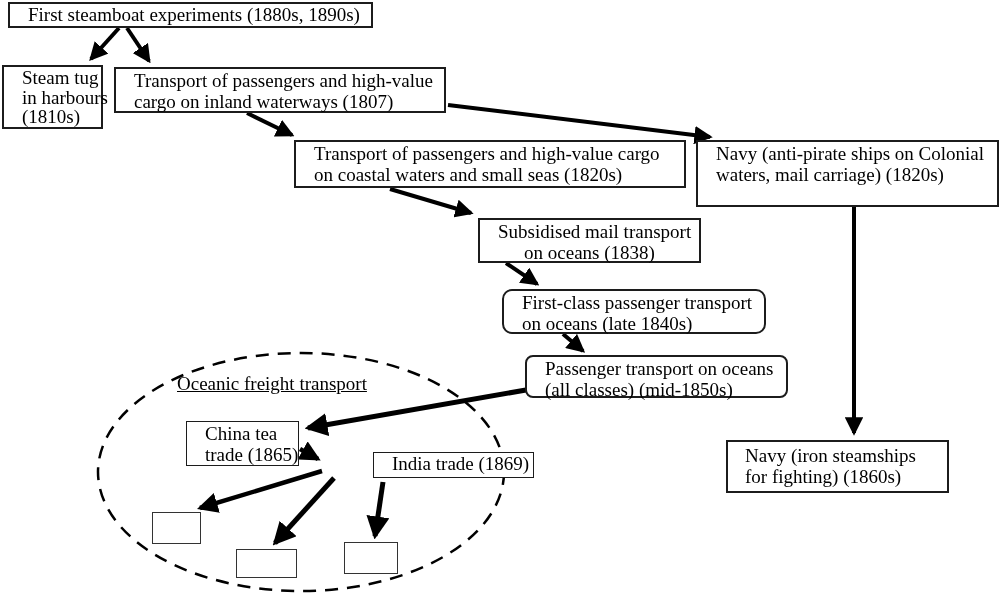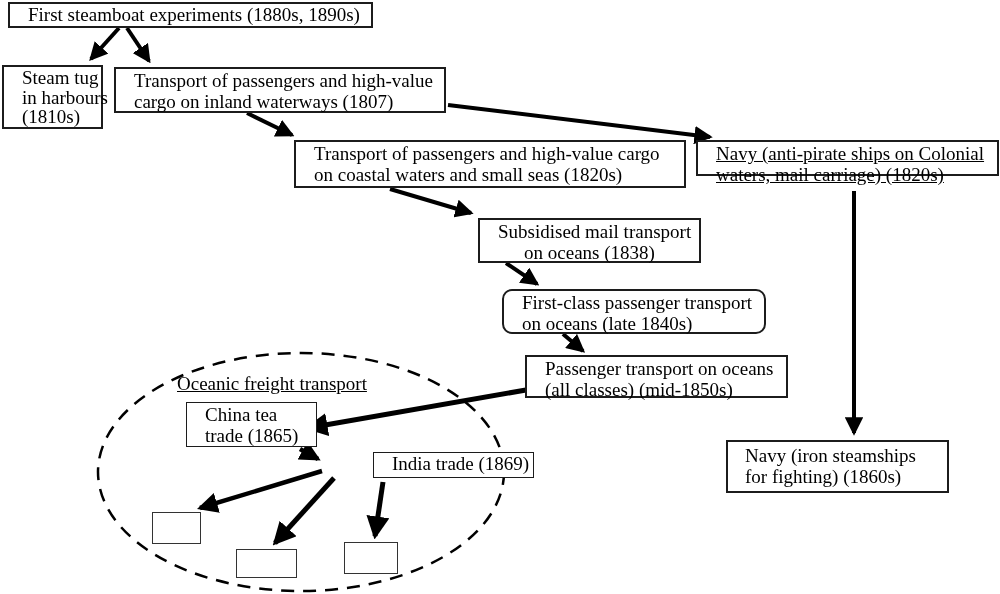--- a/index.html
+++ b/index.html
@@ -33,26 +33,26 @@
     font-size: 19px;
     line-height: 21px;
     padding: 1px 18px;
     white-space: nowrap;
   }
   .node .ln { white-space: nowrap; }
   .node-experiments { left: 8px;   top: 2px;   width: 365px; height: 26px; line-height: 20px; }
   .node-steam-tug   { left: 2px;   top: 65px;  width: 101px; height: 64px; line-height: 19.5px; }
   .node-inland      { left: 114px; top: 67px;  width: 332px; height: 46px; }
   .node-coastal     { left: 294px; top: 140px; width: 392px; height: 48px; }
-  .node-navy-colonial { left: 696px; top: 140px; width: 303px; height: 36px; text-decoration: underline; }
+  .node-navy-colonial { left: 696px; top: 140px; width: 303px; height: 67px; }
   .node-mail        { left: 478px; top: 218px; width: 223px; height: 45px; text-align: center; }
   .node-first-class { left: 502px; top: 289px; width: 264px; height: 45px; border-radius: 10px; }
-  .node-all-classes { left: 525px; top: 355px; width: 263px; height: 43px; }
+  .node-all-classes { left: 525px; top: 355px; width: 263px; height: 43px; border-radius: 8px; }
   .node-navy-iron   { left: 726px; top: 440px; width: 223px; height: 53px; padding-left: 17px; padding-top: 3px; }
-  .node-china-tea   { left: 186px; top: 402px; width: 131px; height: 45px; border-width: 1.5px; }
+  .node-china-tea   { left: 186px; top: 421px; width: 113px; height: 45px; border-width: 1.5px; }
   .node-india-trade { left: 325px; top: 452px; width: 161px; height: 26px; border-width: 1.5px; line-height: 20px; margin-left: 48px; }
   .empty-node {
     position: absolute;
     z-index: 2;
     box-sizing: border-box;
     background: #ffffff;
     border: 1.5px solid #333333;
   }
   .empty-1 { left: 152px; top: 512px; width: 49px; height: 32px; }
   .empty-2 { left: 236px; top: 549px; width: 61px; height: 29px; }

